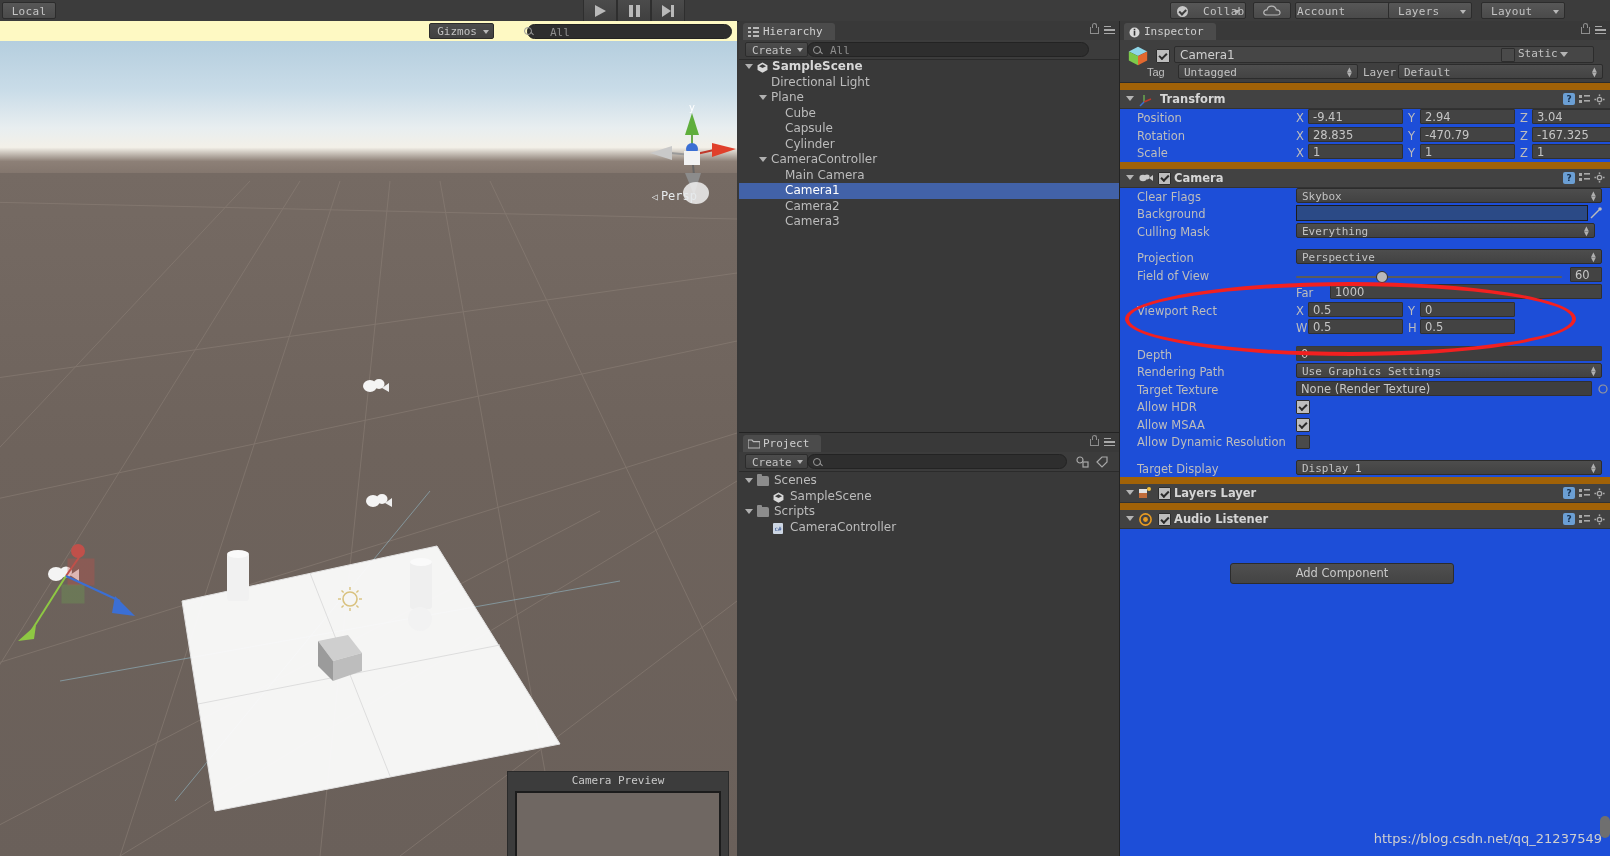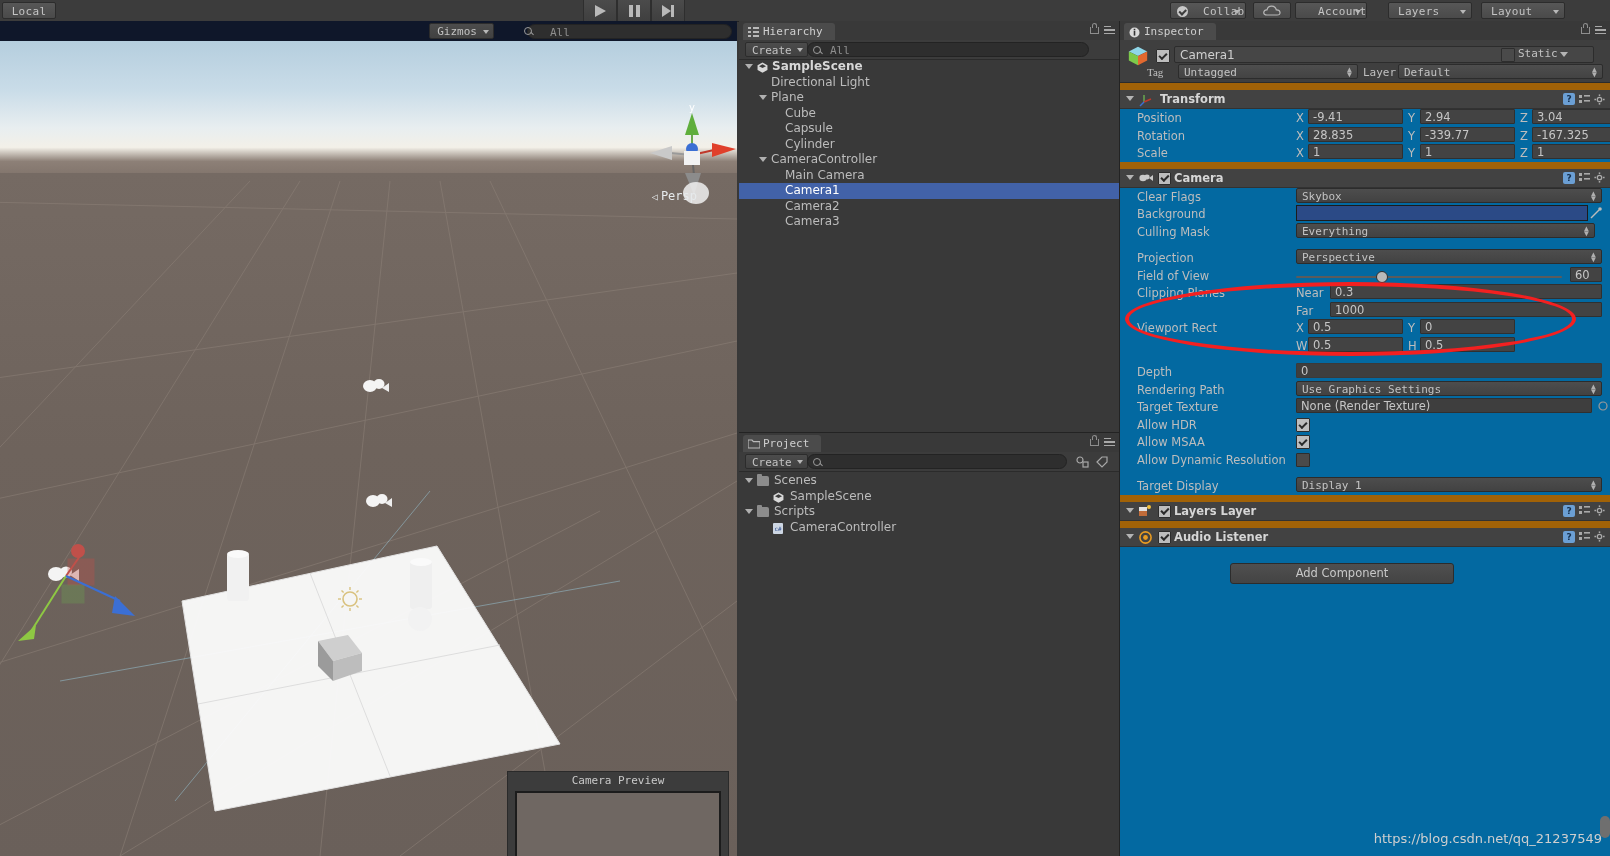--- a/index.html
+++ b/index.html
@@ -90,21 +90,21 @@
 
   
   .scene-wrap {
     position: absolute; left: 0; top: 21px;
     width: 737px; height: 835px;
     background: #393939;
     overflow: hidden;
   }
   .scene-toolbar {
     position: absolute; left: 0; top: 0; width: 737px; height: 20px;
-    background: #0f172a;
+    background: #fef9c3;
     border-bottom: 1px solid #232323;
   }
   .gizmos-btn {
     position: absolute; right: 243px; top: 2px;
     height: 16px; padding: 0 16px 0 7px;
     background: linear-gradient(#4c4c4c,#414141);
     border: 1px solid #2c2c2c; border-radius: 2px;
     line-height: 16px; font-size: 11px; color: #c2c2c2;
     font-family: "DejaVu Sans Mono","Liberation Mono",monospace;
     box-sizing: border-box;
@@ -280,21 +280,21 @@
     position: absolute; top: 3px; width: 10px; height: 11px;
     background: #cdd6e3; border-radius: 1px;
     font-size: 6px; color: #2b4a8b; text-align: center; line-height: 11px;
     font-family: "DejaVu Sans Mono","Liberation Mono",monospace;
   }
 
   
   .insp {
     position: absolute; left: 1120px; top: 21px;
     width: 490px; height: 835px;
-    background: #0369a1;
+    background: #1d4ed8;
   }
   .insp-body { position: absolute; left: 0; top: 19px; right: 0; bottom: 0; }
 
   .go-header {
     position: absolute; left: 0; top: 0; right: 0; height: 42px;
     background: #3f3f3f;
     border-bottom: 1px solid #2c2c2c;
   }
   .prefab-cube {
     position: absolute; left: 7px; top: 5px; width: 22px; height: 22px;
@@ -323,21 +323,21 @@
   }
   .static-lbl { position: absolute; left: 398px; top: 7px; font-size: 11px; color: #c2c2c2;
     font-family: "DejaVu Sans Mono","Liberation Mono",monospace; }
   .static-caret {
     position: absolute; left: 440px; top: 12px;
     width: 0; height: 0;
     border-left: 4px solid transparent; border-right: 4px solid transparent;
     border-top: 5px solid #b4b4b4;
   }
   .tag-lbl { position: absolute; left: 27px; top: 26px; font-size: 11px; color: #c0c0c0;
-    font-family: Liberation Serif, serif;}
+    font-family: Liberation Sans, sans-serif;}
   .tag-drop {
     position: absolute; left: 58px; top: 24px; width: 180px; height: 15px;
     background: linear-gradient(#4e4e4e,#434343); border: 1px solid #2c2c2c; border-radius: 2px;
     line-height: 15px; padding-left: 5px; font-size: 11px; color: #c3c3c3;
     box-sizing: border-box;
     font-family: "DejaVu Sans Mono","Liberation Mono",monospace;
   }
   .layer-lbl { position: absolute; left: 243px; top: 26px; font-size: 11px; color: #c0c0c0;
     font-family: "DejaVu Sans Mono","Liberation Mono",monospace; }
   .layer-drop {
@@ -495,21 +495,21 @@
       <span>Collab</span>
       <div class="caret"></div>
     </div>
 
     <div class="tb-btn" style="left:1253px;width:38px;">
       <svg class="cloud-ico" width="18" height="12" viewBox="0 0 18 12">
         <path d="M4 10 Q0.5 10 0.8 7.2 Q1.2 4.6 4 4.8 Q5 1 8.8 1.2 Q12.6 1.4 13.3 4.9 Q16.6 4.7 17 7.4 Q17.3 10 14 10 Z" fill="none" stroke="#b7b7b7" stroke-width="1.2"></path>
       </svg>
     </div>
 
-    <div class="tb-btn" style="left:1295px;width:72px;text-align:left;padding-left:22px;">
+    <div class="tb-btn" style="left:1295px;width:105px;text-align:left;padding-left:1px;">
       <span>Account</span>
       <div class="caret"></div>
     </div>
 
     <div class="tb-btn" style="left:1388px;width:84px;text-align:left;padding-left:9px;">
       <span>Layers</span>
       <div class="caret"></div>
     </div>
 
     <div class="tb-btn" style="left:1481px;width:84px;text-align:left;padding-left:9px;">
@@ -859,21 +859,21 @@
         <span class="axis" style="left:288px">Y</span>
         <div class="field" style="left:300px;width:95px">2.94</div>
         <span class="axis" style="left:400px">Z</span>
         <div class="field" style="left:412px;width:95px">3.04</div>
           </div>
           <div class="row">
             <span class="rlabel">Rotation</span>
             <span class="axis" style="left:176px">X</span>
         <div class="field" style="left:188px;width:95px">28.835</div>
         <span class="axis" style="left:288px">Y</span>
-        <div class="field" style="left:300px;width:95px">-339.77</div>
+        <div class="field" style="left:300px;width:95px">-470.79</div>
         <span class="axis" style="left:400px">Z</span>
         <div class="field" style="left:412px;width:95px">-167.325</div>
           </div>
           <div class="row">
             <span class="rlabel">Scale</span>
             <span class="axis" style="left:176px">X</span>
         <div class="field" style="left:188px;width:95px">1</div>
         <span class="axis" style="left:288px">Y</span>
         <div class="field" style="left:300px;width:95px">1</div>
         <span class="axis" style="left:400px">Z</span>
@@ -928,25 +928,20 @@
             <span class="rlabel">Projection</span>
             <div class="dropdown" style="left:176px;width:306px">Perspective<div class="updown">▲<br>▼</div></div>
           </div>
           <div class="row">
             <span class="rlabel">Field of View</span>
             <div class="slider-track" style="left:176px;top:9px;width:266px"></div>
         <div class="slider-knob" style="left:255.8px;top:4px;"></div>
         <div class="field" style="left:450px;width:32px;">60</div>
           </div>
           <div class="row">
-            <span class="rlabel">Clipping Planes</span>
-            <span class="axis" style="left:176px">Near</span>
-        <div class="field" style="left:210px;width:272px">0.3</div>
-          </div>
-          <div class="row">
             <span class="rlabel"></span>
             <span class="axis" style="left:176px">Far</span>
         <div class="field" style="left:210px;width:272px">1000</div>
           </div>
           <div class="row">
             <span class="rlabel">Viewport Rect</span>
             <span class="axis" style="left:176px">X</span>
         <div class="field" style="left:188px;width:95px">0.5</div>
         <span class="axis" style="left:288px">Y</span>
         <div class="field" style="left:300px;width:95px">0</div>

